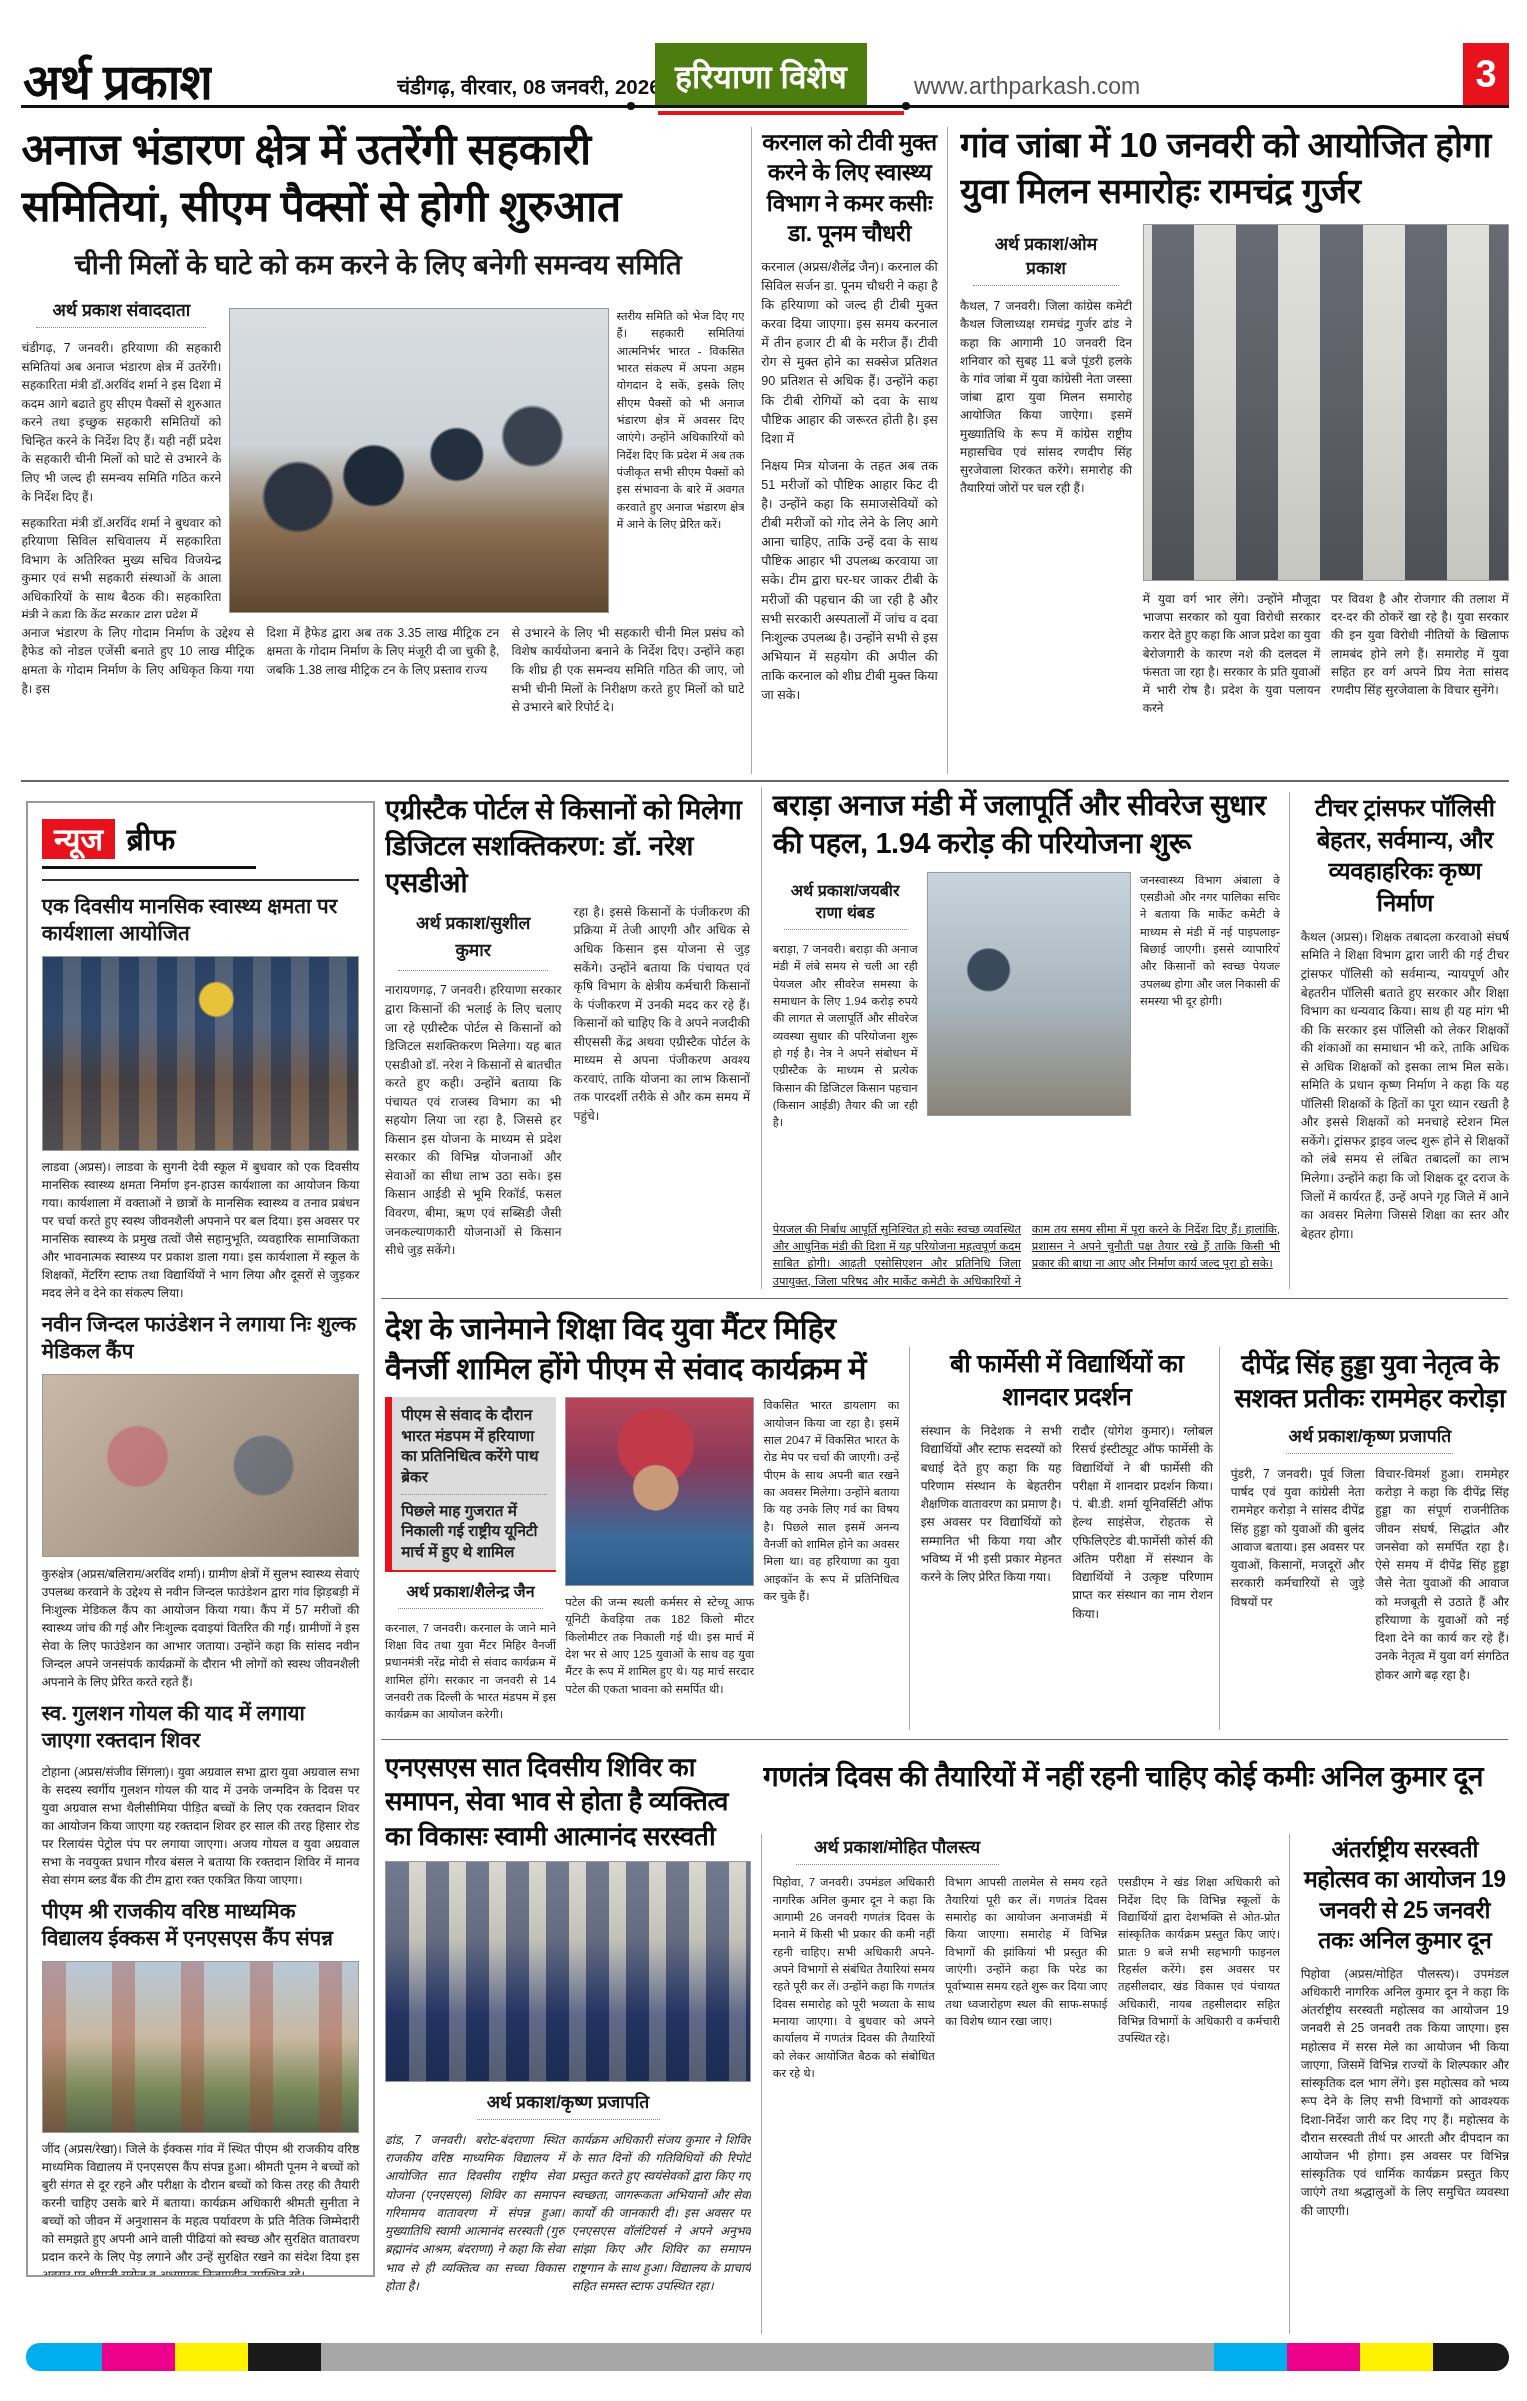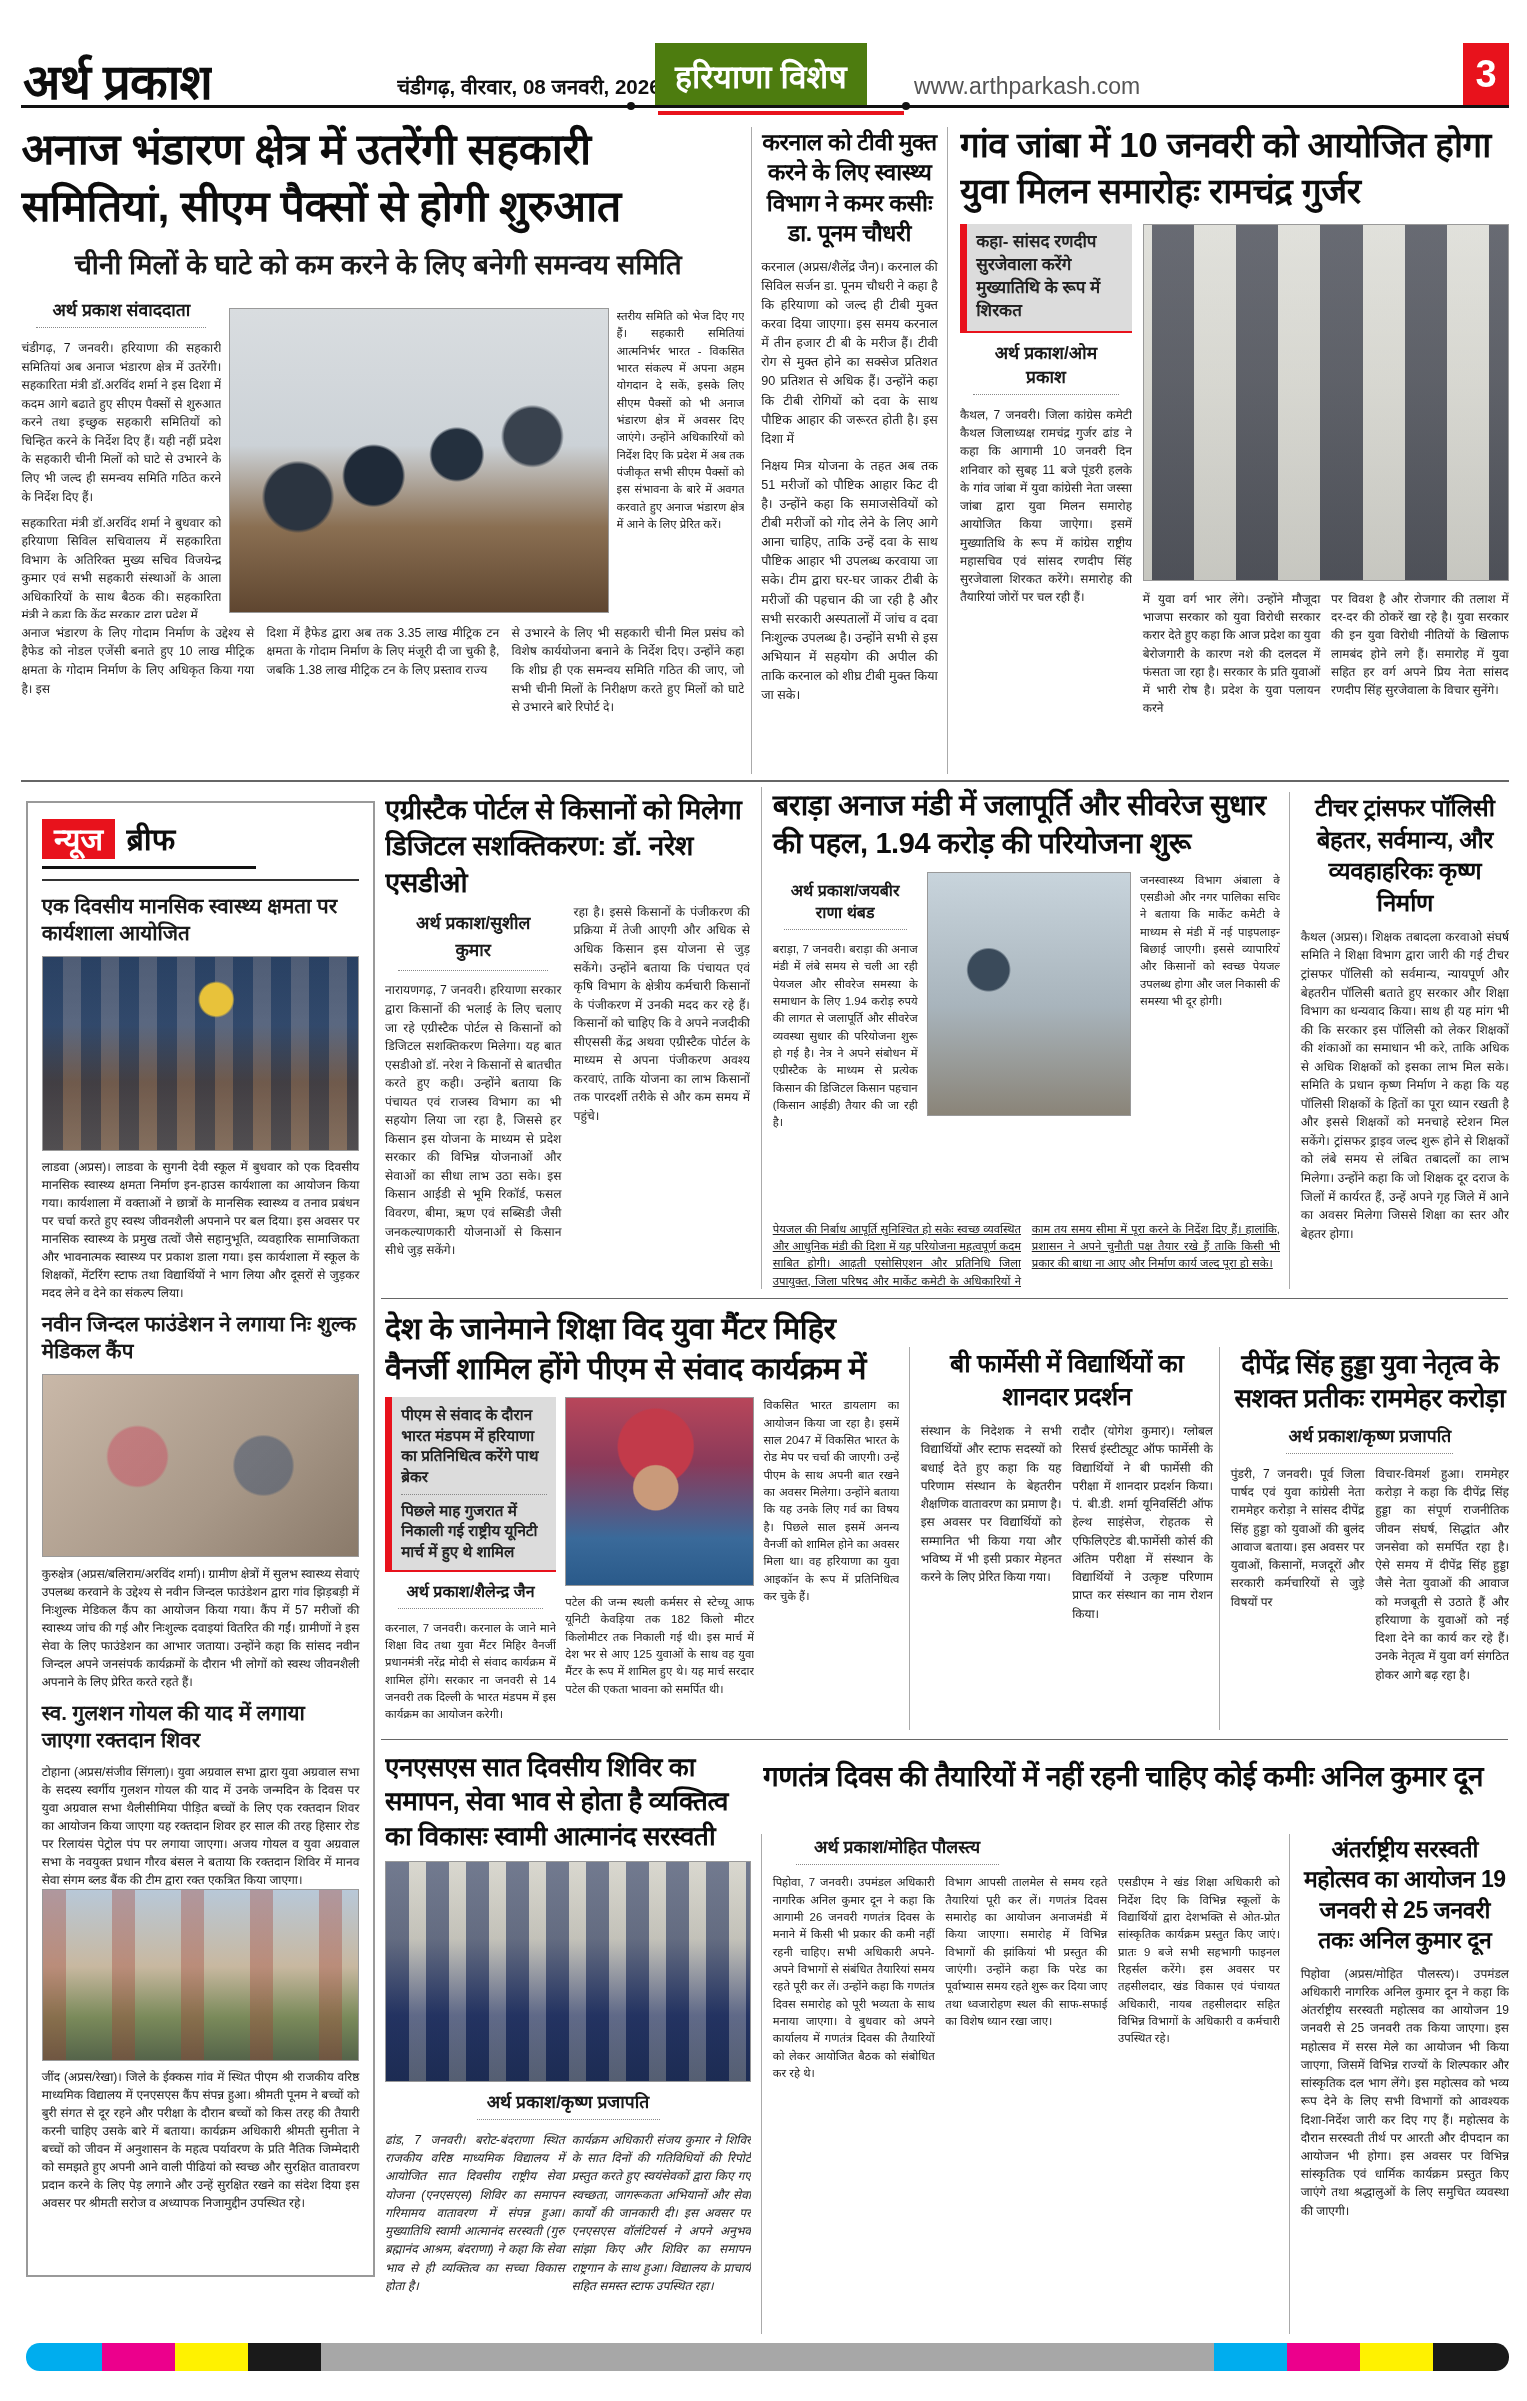--- a/index.html
+++ b/index.html
@@ -129,21 +129,20 @@
     <div class="body-txt" style="margin-top:9.2px;font-size:12.6px;">
       <p>करनाल (अप्रस/शैलेंद्र जैन)। करनाल की सिविल सर्जन डा. पूनम चौधरी ने कहा है कि हरियाणा को जल्द ही टीबी मुक्त करवा दिया जाएगा। इस समय करनाल में तीन हजार टी बी के मरीज हैं। टीवी रोग से मुक्त होने का सक्सेज प्रतिशत 90 प्रतिशत से अधिक हैं। उन्होंने कहा कि टीबी रोगियों को दवा के साथ पौष्टिक आहार की जरूरत होती है। इस दिशा में</p>
       <p>निक्षय मित्र योजना के तहत अब तक 51 मरीजों को पौष्टिक आहार किट दी है। उन्होंने कहा कि समाजसेवियों को टीबी मरीजों को गोद लेने के लिए आगे आना चाहिए, ताकि उन्हें दवा के साथ पौष्टिक आहार भी उपलब्ध करवाया जा सके। टीम द्वारा घर-घर जाकर टीबी के मरीजों की पहचान की जा रही है और सभी सरकारी अस्पतालों में जांच व दवा निःशुल्क उपलब्ध है। उन्होंने सभी से इस अभियान में सहयोग की अपील की ताकि करनाल को शीघ्र टीबी मुक्त किया जा सके।</p>
     </div>
   </div>
 
   <div class="abs" style="left:960px;top:122px;width:549px;height:651px;">
     <div class="hl" style="font-size:35px;line-height:1.3;">गांव जांबा में 10 जनवरी को आयोजित होगा युवा मिलन समारोहः रामचंद्र गुर्जर</div>
     <div class="grid" style="grid-template-columns:172px 366px;gap:10.7px;margin-top:10.7px;">
       <div>
-        <div class="kicker">कहा- सांसद रणदीप सुरजेवाला करेंगे मुख्यातिथि के रूप में शिरकत</div>
         <div class="byline">अर्थ प्रकाश/ओम प्रकाश</div>
         <div class="body-txt" style="font-size:12px;overflow:hidden;height:359px;">
           <p>कैथल, 7 जनवरी। जिला कांग्रेस कमेटी कैथल जिलाध्यक्ष रामचंद्र गुर्जर ढांड ने कहा कि आगामी 10 जनवरी दिन शनिवार को सुबह 11 बजे पूंडरी हलके के गांव जांबा में युवा कांग्रेसी नेता जस्सा जांबा द्वारा युवा मिलन समारोह आयोजित किया जाऐगा। इसमें मुख्यातिथि के रूप में कांग्रेस राष्ट्रीय महासचिव एवं सांसद रणदीप सिंह सुरजेवाला शिरकत करेंगे। समारोह की तैयारियां जोरों पर चल रही हैं।</p>
         </div>
       </div>
       <div>
         <div class="photo ph-seated" style="height:357px;"></div>
         <div class="grid body-txt" style="grid-template-columns:1fr 1fr;gap:10.7px;margin-top:9.2px;height:160px;font-size:12px;">
           <p>में युवा वर्ग भार लेंगे। उन्होंने मौजूदा भाजपा सरकार को युवा विरोधी सरकार करार देते हुए कहा कि आज प्रदेश का युवा बेरोजगारी के कारण नशे की दलदल में फंसता जा रहा है। सरकार के प्रति युवाओं में भारी रोष है। प्रदेश के युवा पलायन करने</p>
           <p>पर विवश है और रोजगार की तलाश में दर-दर की ठोकरें खा रहे है। युवा सरकार की इन युवा विरोधी नीतियों के खिलाफ लामबंद होने लगे हैं। समारोह में युवा सहित हर वर्ग अपने प्रिय नेता सांसद रणदीप सिंह सुरजेवाला के विचार सुनेंगे।</p>
@@ -173,20 +172,21 @@
       <div class="photo ph-camp" style="height:183px;"></div>
       <div class="brief-body" style="margin-top:7.6px;">कुरुक्षेत्र (अप्रस/बलिराम/अरविंद शर्मा)। ग्रामीण क्षेत्रों में सुलभ स्वास्थ्य सेवाएं उपलब्ध करवाने के उद्देश्य से नवीन जिन्दल फाउंडेशन द्वारा गांव झिड़बड़ी में निःशुल्क मेडिकल कैंप का आयोजन किया गया। कैंप में 57 मरीजों की स्वास्थ्य जांच की गई और निःशुल्क दवाइयां वितरित की गईं। ग्रामीणों ने इस सेवा के लिए फाउंडेशन का आभार जताया। उन्होंने कहा कि सांसद नवीन जिन्दल अपने जनसंपर्क कार्यक्रमों के दौरान भी लोगों को स्वस्थ जीवनशैली अपनाने के लिए प्रेरित करते रहते हैं।</div>
     </div>
 
     <div>
       <div class="brief-title">स्व. गुलशन गोयल की याद में लगाया जाएगा रक्तदान शिवर</div>
       <div class="brief-body">टोहाना (अप्रस/संजीव सिंगला)। युवा अग्रवाल सभा द्वारा युवा अग्रवाल सभा के सदस्य स्वर्गीय गुलशन गोयल की याद में उनके जन्मदिन के दिवस पर युवा अग्रवाल सभा थैलीसीमिया पीड़ित बच्चों के लिए एक रक्तदान शिवर का आयोजन किया जाएगा यह रक्तदान शिवर हर साल की तरह हिसार रोड पर रिलायंस पेट्रोल पंप पर लगाया जाएगा। अजय गोयल व युवा अग्रवाल सभा के नवयुक्त प्रधान गौरव बंसल ने बताया कि रक्तदान शिविर में मानव सेवा संगम ब्लड बैंक की टीम द्वारा रक्त एकत्रित किया जाएगा।</div>
     </div>
 
     <div>
+      <div class="brief-title">पीएम श्री राजकीय वरिष्ठ माध्यमिक विद्यालय ईक्कस में एनएसएस कैंप संपन्न</div>
       <div class="photo ph-school" style="height:172px;"></div>
       <div class="brief-body" style="margin-top:7.6px;">जींद (अप्रस/रेखा)। जिले के ईक्कस गांव में स्थित पीएम श्री राजकीय वरिष्ठ माध्यमिक विद्यालय में एनएसएस कैंप संपन्न हुआ। श्रीमती पूनम ने बच्चों को बुरी संगत से दूर रहने और परीक्षा के दौरान बच्चों को किस तरह की तैयारी करनी चाहिए उसके बारे में बताया। कार्यक्रम अधिकारी श्रीमती सुनीता ने बच्चों को जीवन में अनुशासन के महत्व पर्यावरण के प्रति नैतिक जिम्मेदारी को समझते हुए अपनी आने वाली पीढियां को स्वच्छ और सुरक्षित वातावरण प्रदान करने के लिए पेड़ लगाने और उन्हें सुरक्षित रखने का संदेश दिया इस अवसर पर श्रीमती सरोज व अध्यापक निजामुद्दीन उपस्थित रहे।</div>
     </div>
   </div>
 
   <div class="abs" style="left:385px;top:792px;width:365px;height:497px;">
     <div class="hl" style="font-size:27.5px;line-height:1.32;">एग्रीस्टैक पोर्टल से किसानों को मिलेगा डिजिटल सशक्तिकरण: डॉ. नरेश एसडीओ</div>
     <div class="grid body-txt" style="grid-template-columns:1fr 1fr;gap:12.2px;margin-top:2px;height:381px;">
       <div>
         <div class="byline">अर्थ प्रकाश/सुशील कुमार</div>

